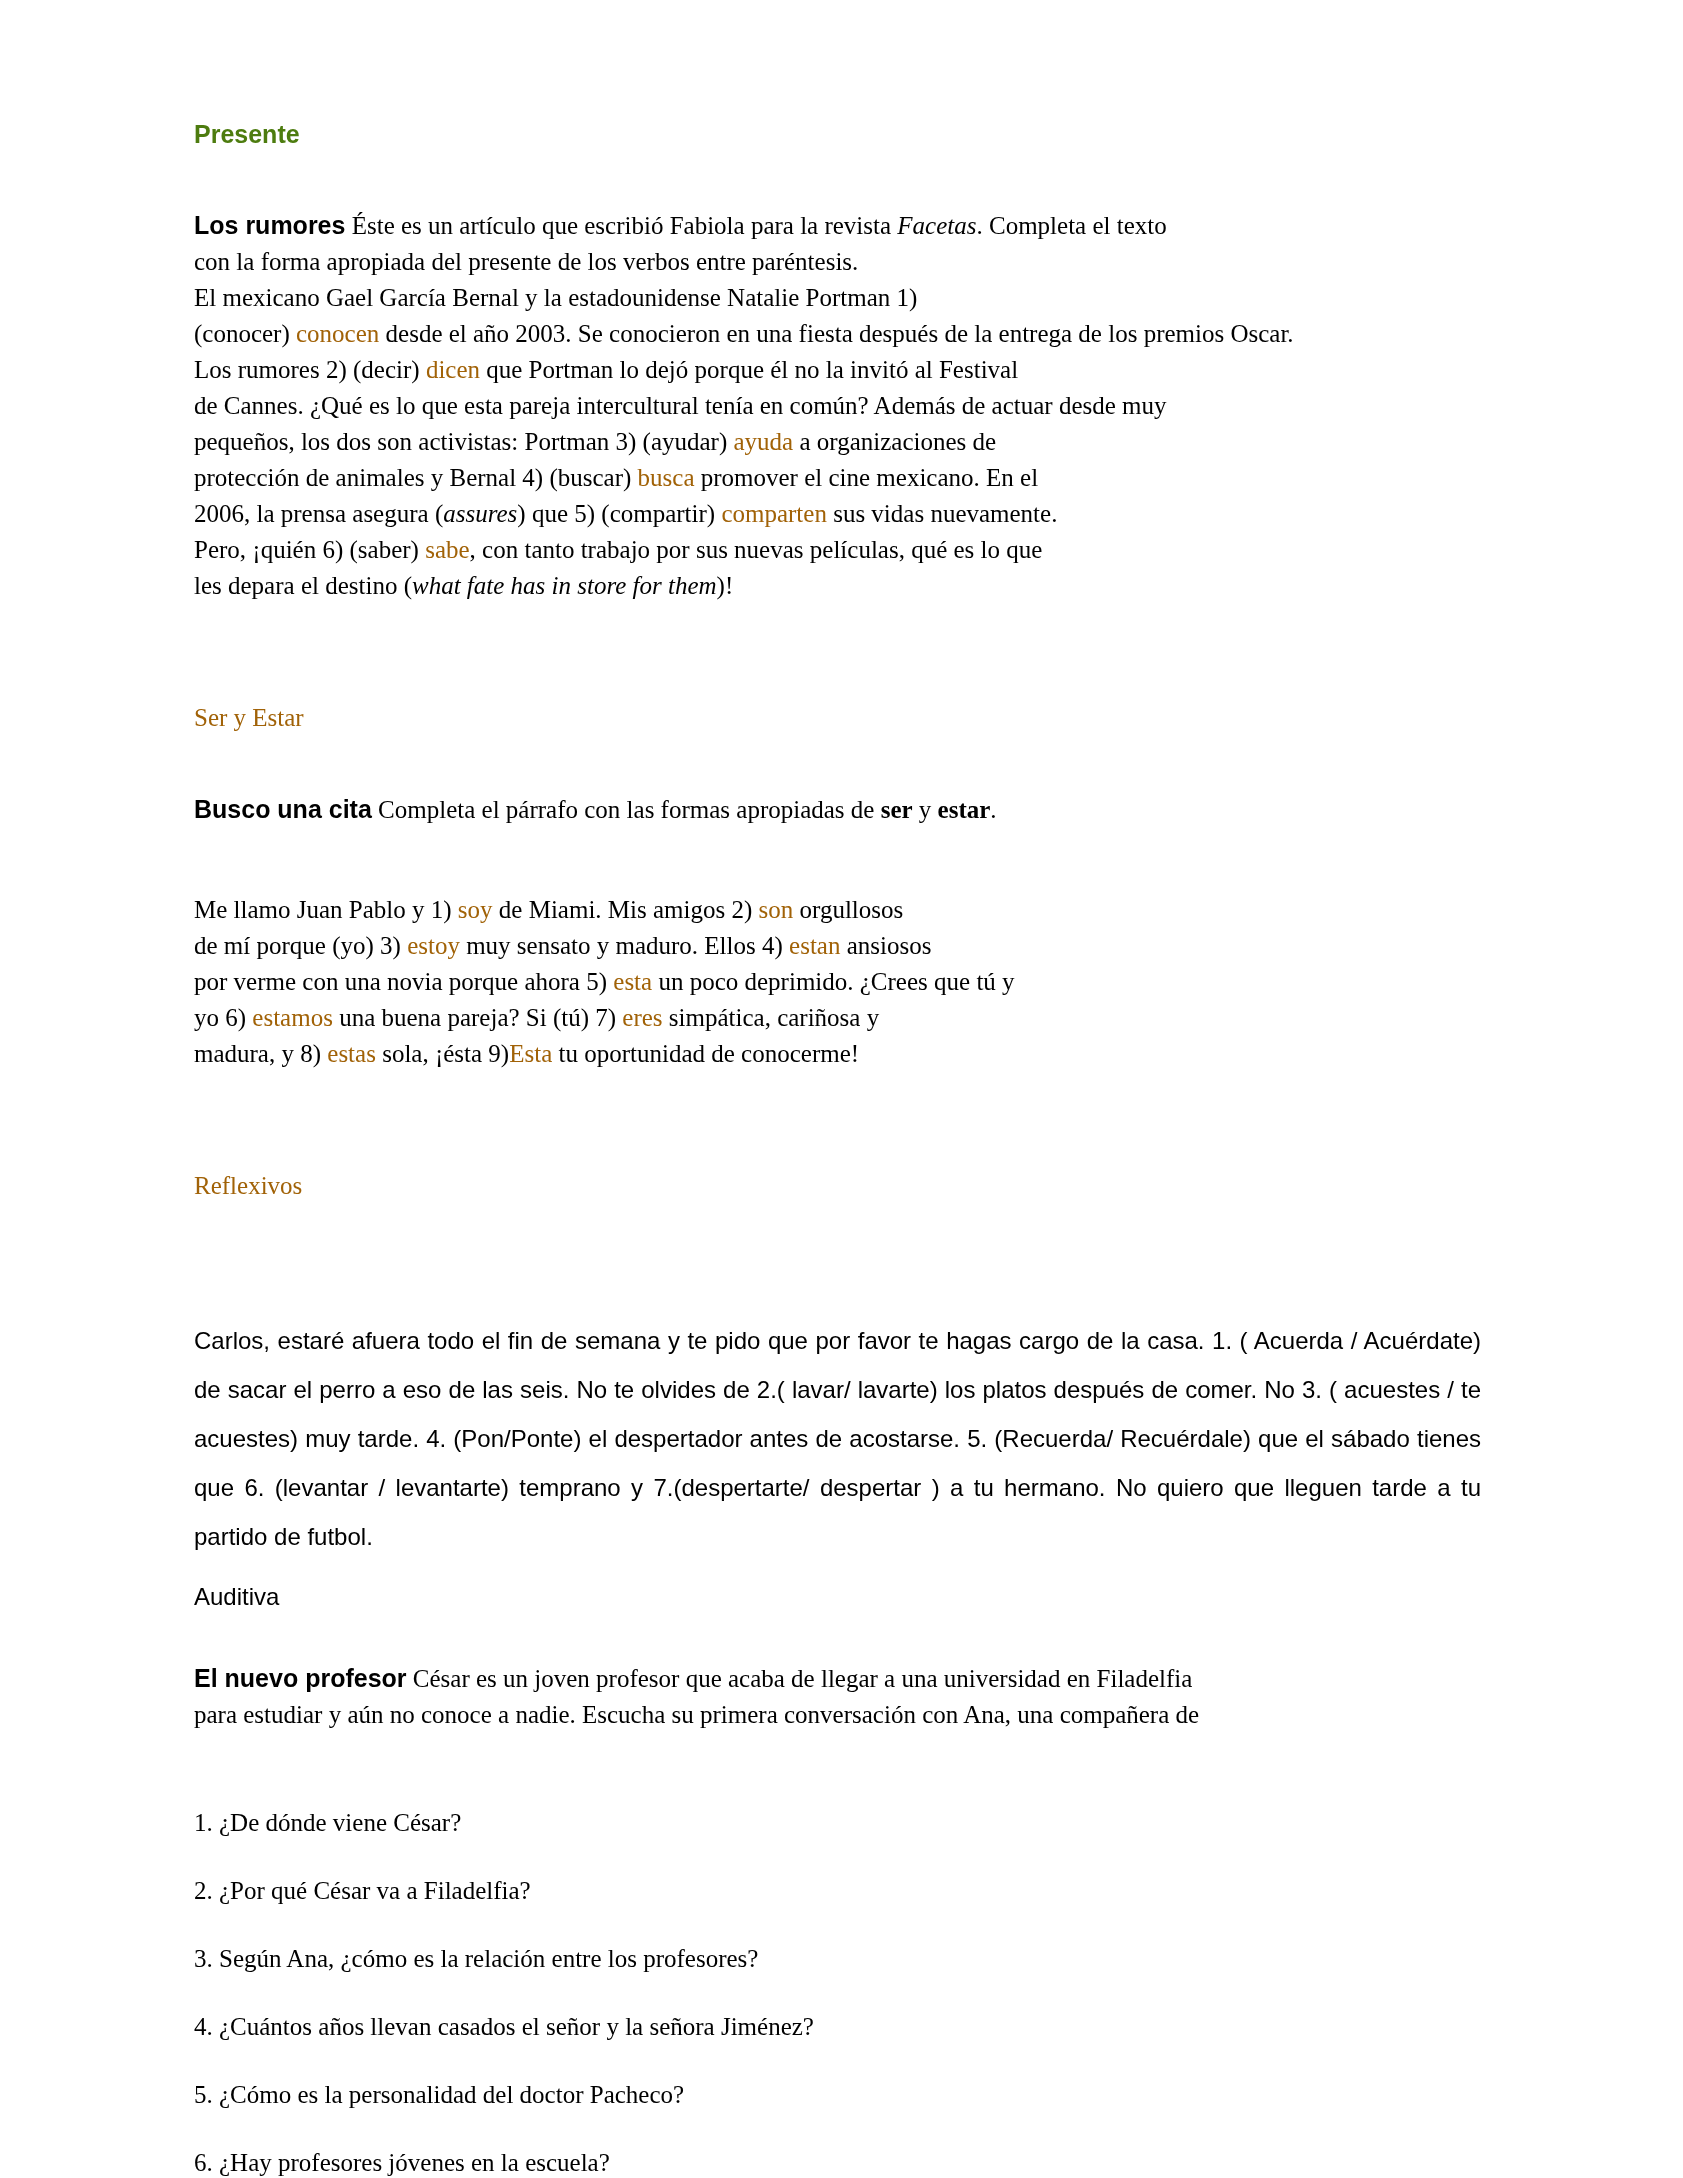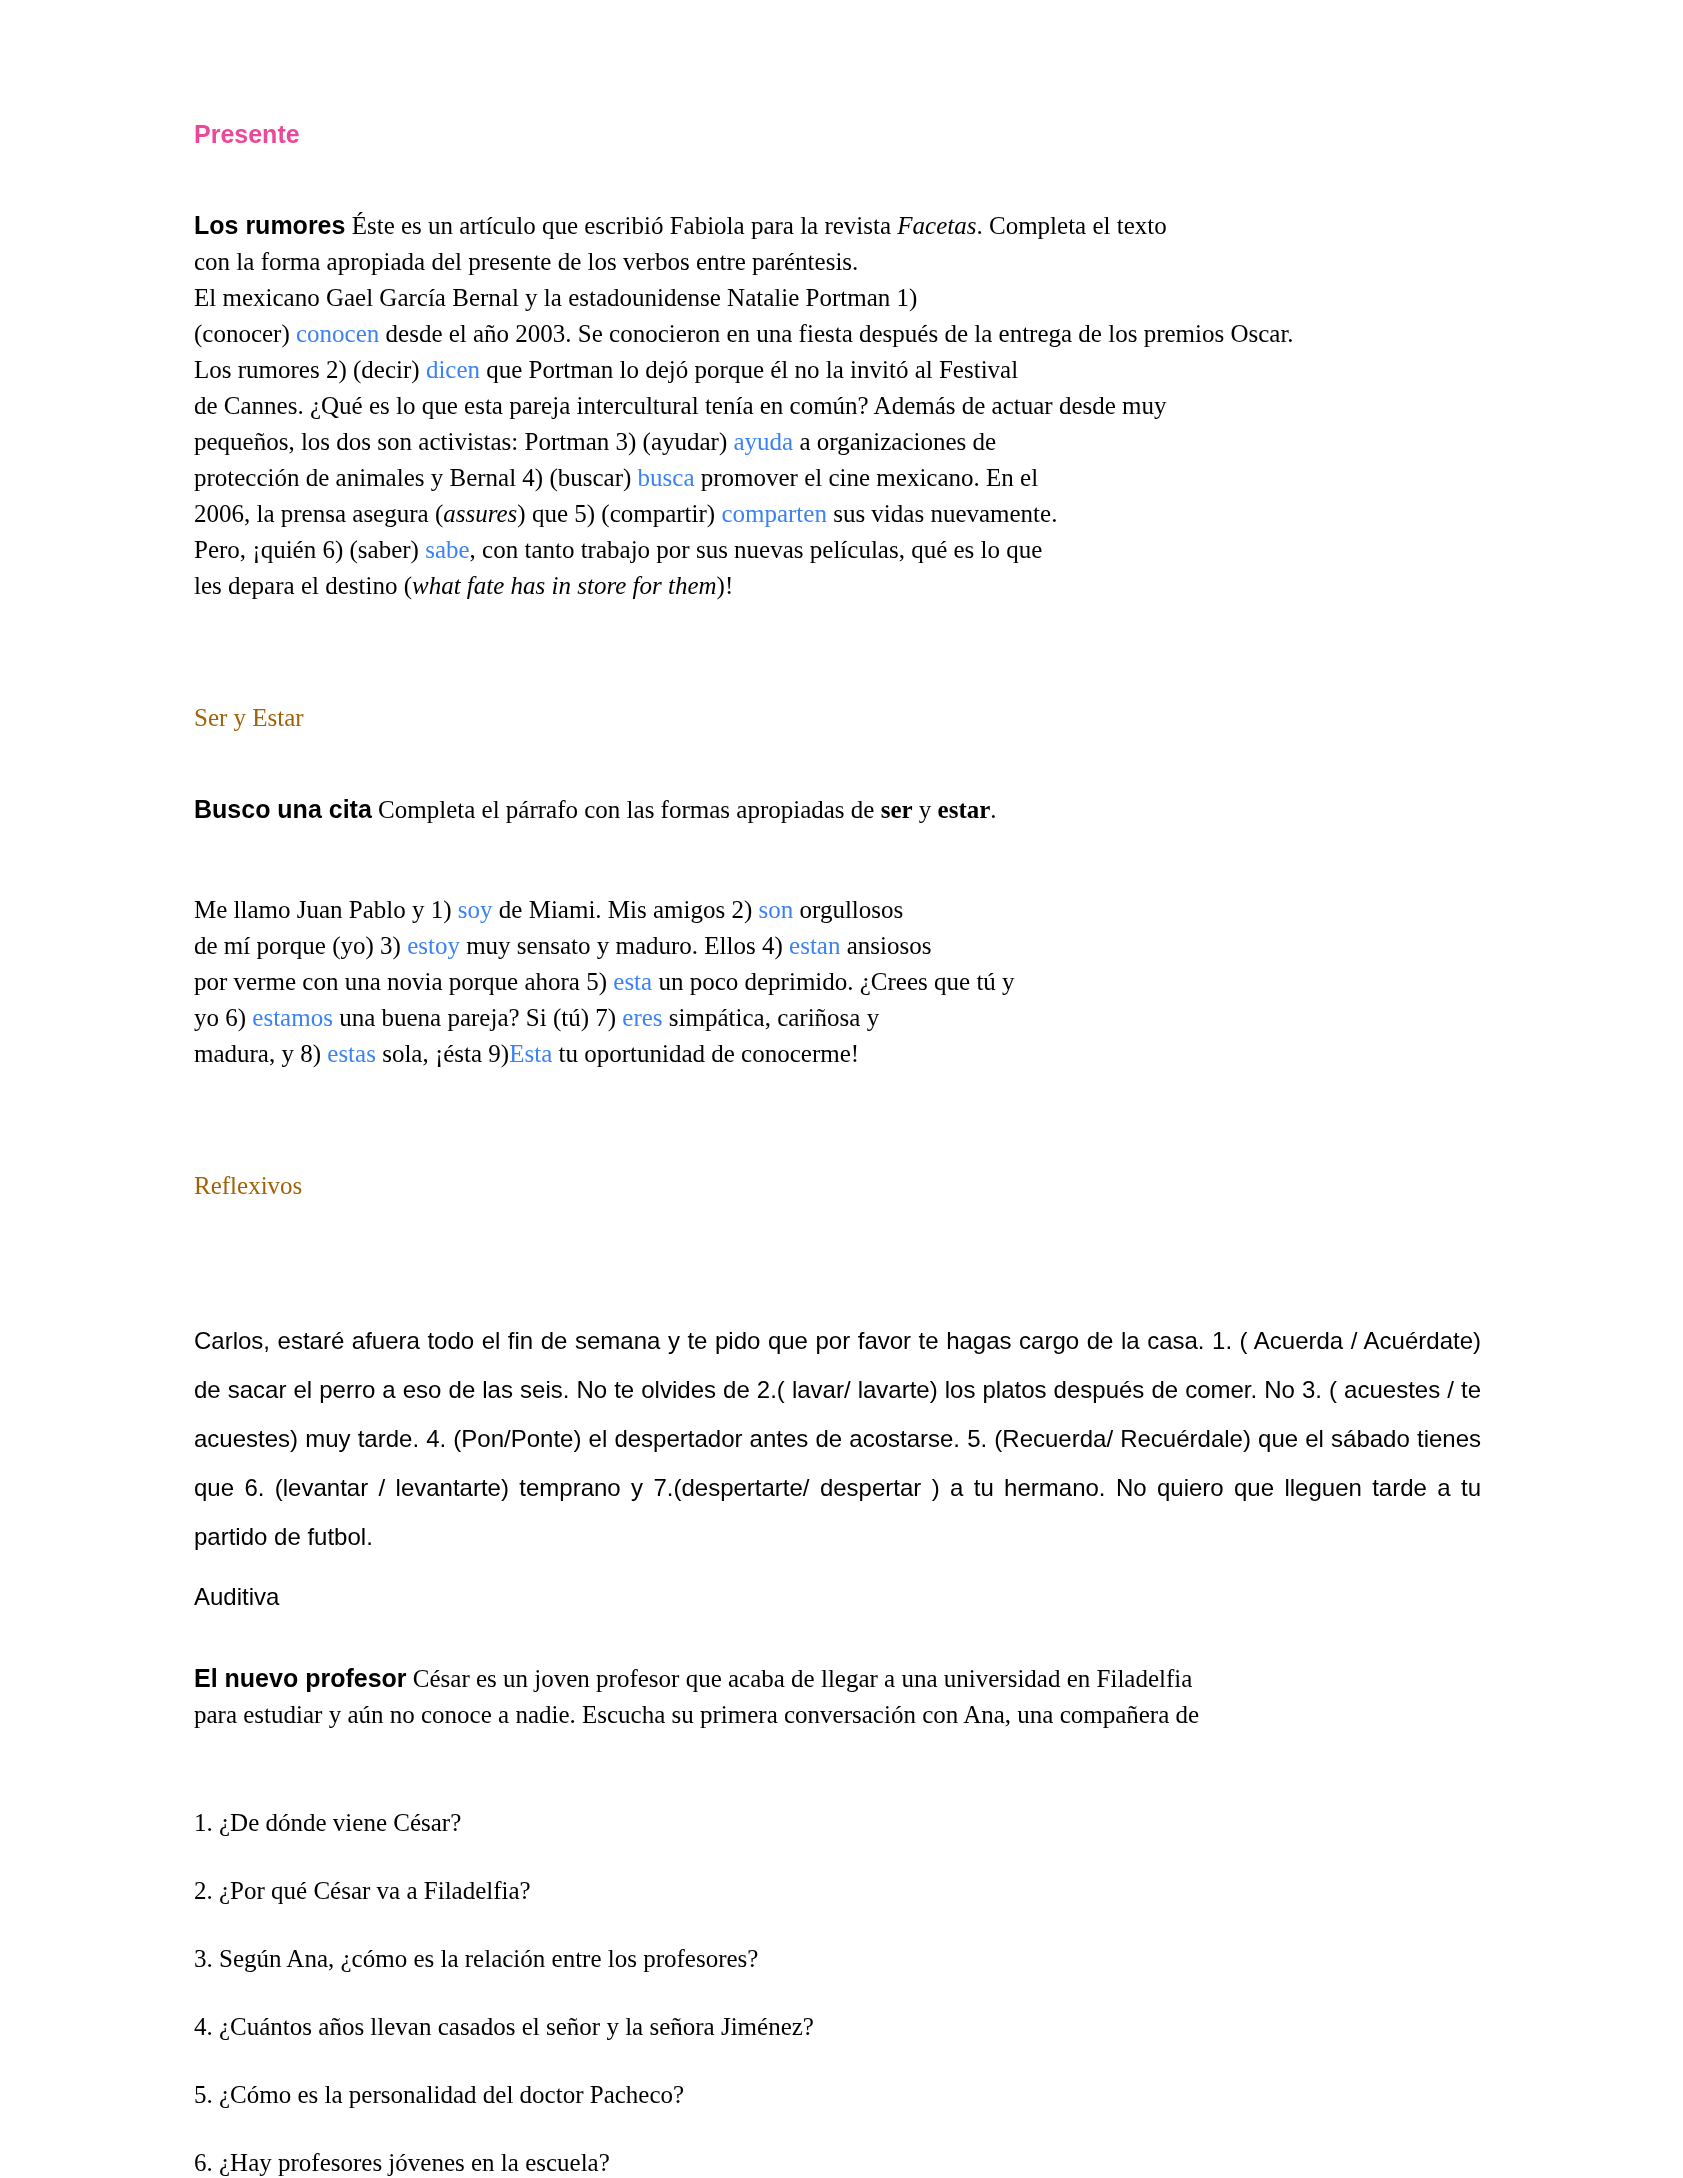--- a/index.html
+++ b/index.html
@@ -19,21 +19,21 @@
     left: 194px;
     top: 0;
     width: 1287px;
   }
 
   
   .h-bold-sans {
     font-family: "Liberation Sans", "DejaVu Sans", sans-serif;
     font-weight: bold;
     font-size: 25px;
-    color: #ec4899;
+    color: #4d7c0f;
     line-height: 1.2;
   }
   .h-plain-serif {
     font-family: "Liberation Serif", "DejaVu Serif", serif;
     font-weight: normal;
     font-size: 25px;
     color: #a16207;
     line-height: 1.2;
   }
   .h-plain-sans {
@@ -57,21 +57,21 @@
     font-family: "Liberation Sans", "DejaVu Sans", sans-serif;
     font-size: 24px;
     line-height: 49px;
     color: #000;
     text-align: justify;
     text-justify: inter-word;
   }
   .lead { font-weight: bold; font-family: "Liberation Sans", "DejaVu Sans", sans-serif; font-size: 25px; }
   .bold-serif { font-weight: bold; }
   .it { font-style: italic; }
-  .ans { color: #3b82f6; }
+  .ans { color: #a16207; }
 
   .q-list {
     font-family: "Liberation Serif", "DejaVu Serif", serif;
     font-size: 25px;
     line-height: 36px;
     color: #000;
   }
   .q-line { white-space: pre; margin-top: 32px; }
   .sp-30 { height: 30px; }
   .sp-22 { height: 22px; }

